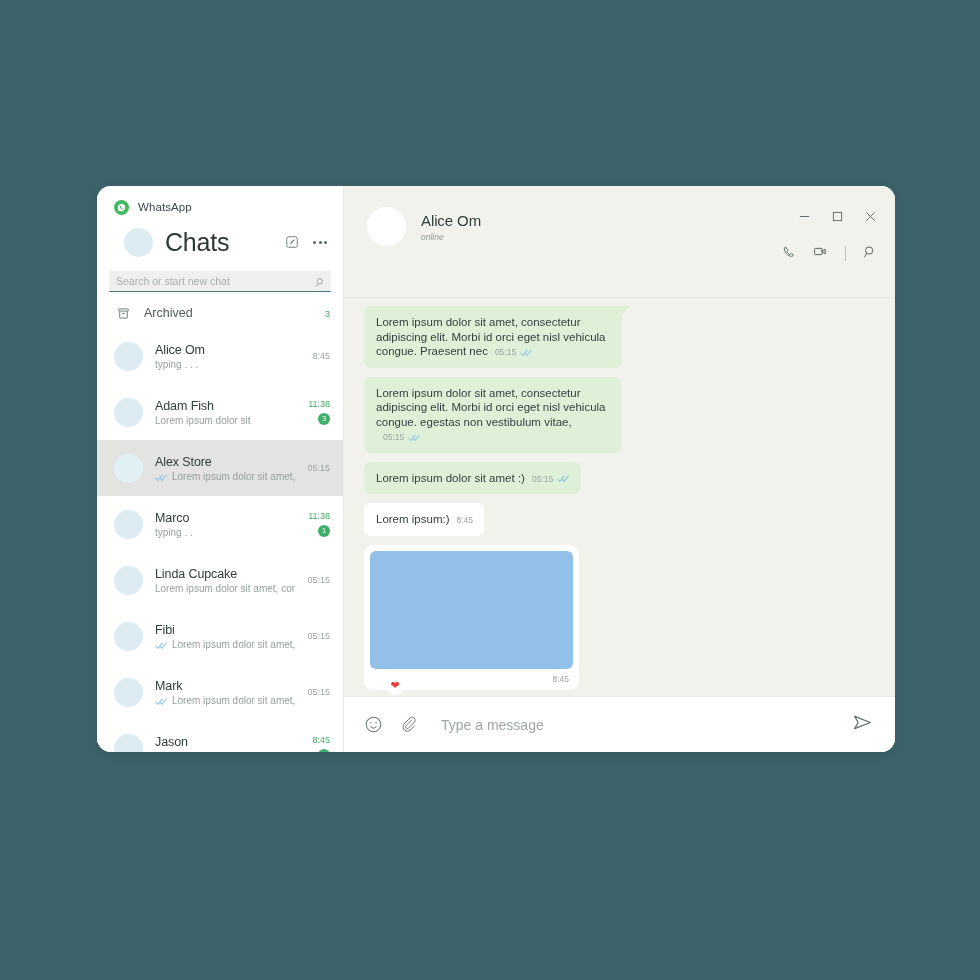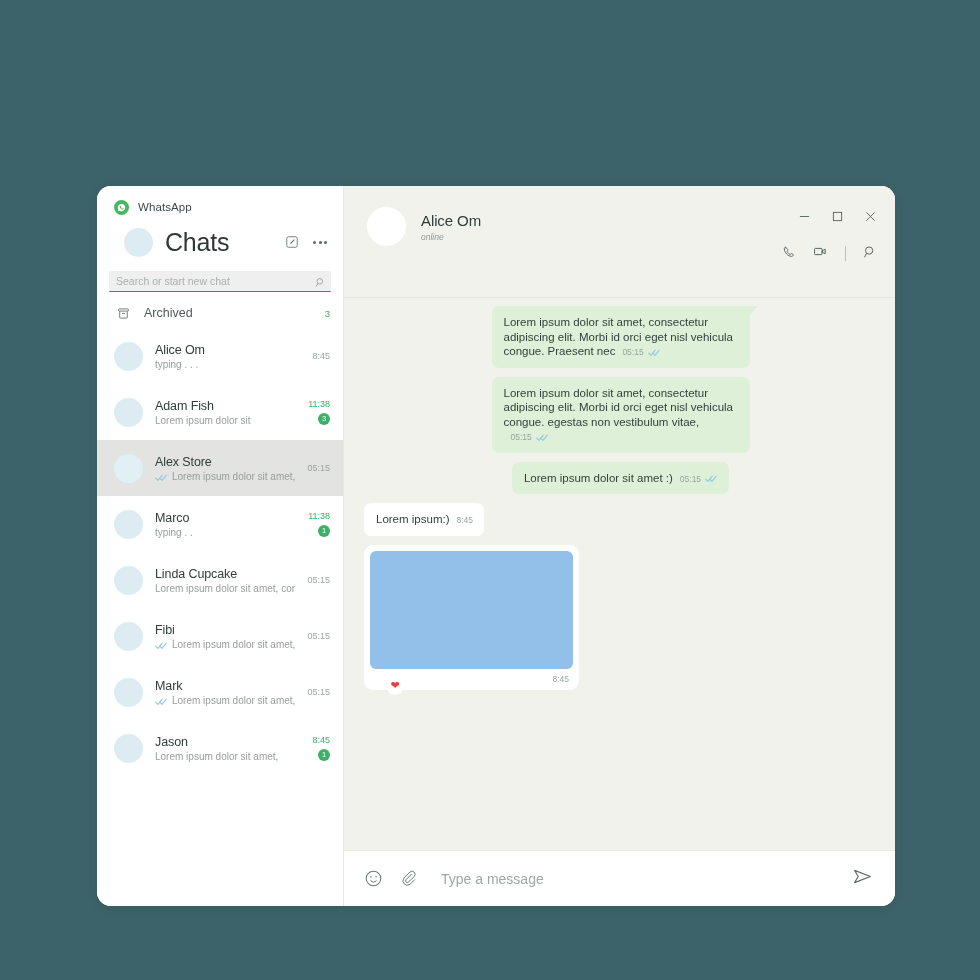--- a/index.html
+++ b/index.html
@@ -15,21 +15,21 @@
     font-family: "Liberation Sans", sans-serif;
     -webkit-font-smoothing: antialiased;
   }
 
   
   #app-window {
     position: absolute;
     left: 97px;
     top: 186px;
     width: 798px;
-    height: 720px;
+    height: 566px;
     border-radius: 14px;
     background: #ffffff;
     display: flex;
     overflow: hidden;
     box-shadow: 0 2px 10px rgba(0,0,0,0.10);
   }
 
   
   #sidebar {
     width: 247px;
@@ -281,21 +281,21 @@
 
   
   .messages {
     flex: 1;
     padding: 8px 18px 0 20px;
     overflow: hidden;
     display: flex;
     flex-direction: column;
   }
   .msg-row { display: flex; margin-bottom: 9px; }
-  .msg-row.out { justify-content: center; }
+  .msg-row.out { justify-content: flex-start; }
   .msg-row.in { justify-content: flex-start; }
 
   .bubble {
     position: relative;
     border-radius: 7px;
     padding: 9px 11px 8px 12px;
     font-size: 11.5px;
     line-height: 14.5px;
     color: #32403d;
     max-width: 258px;

